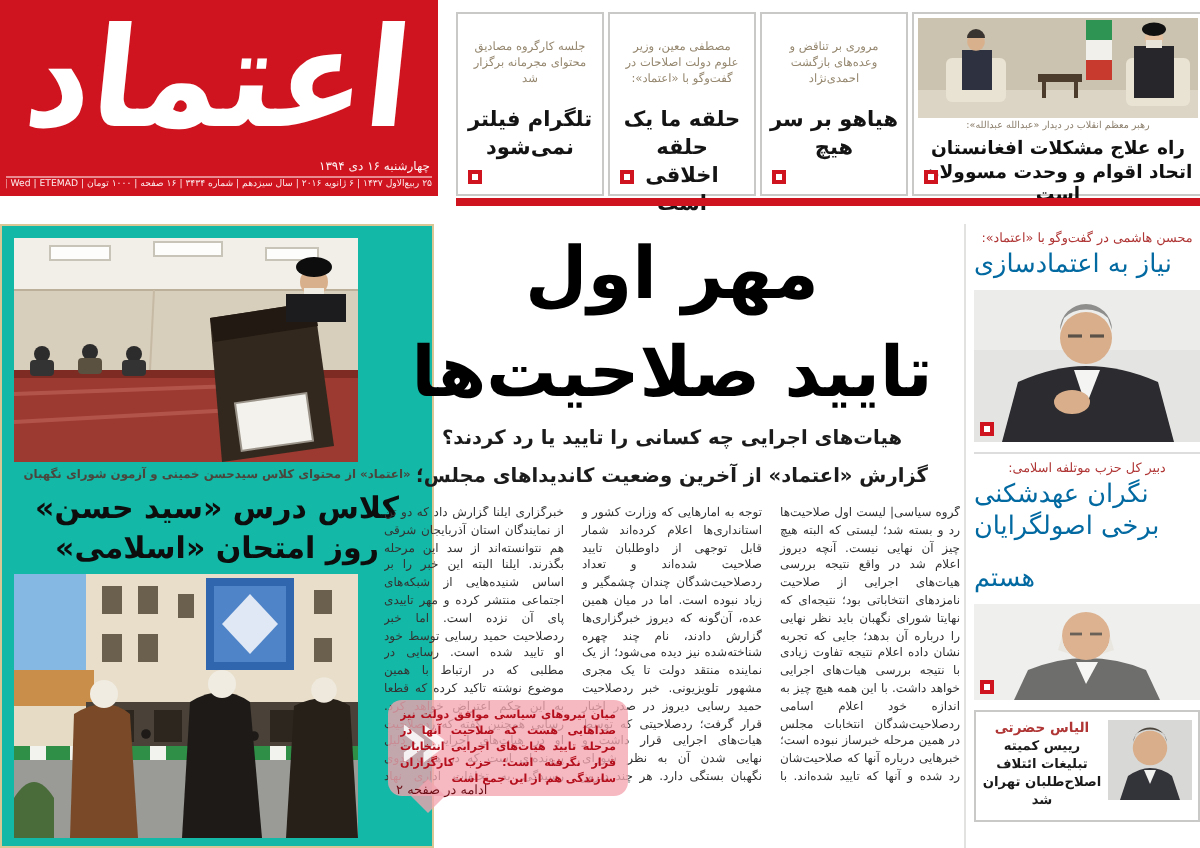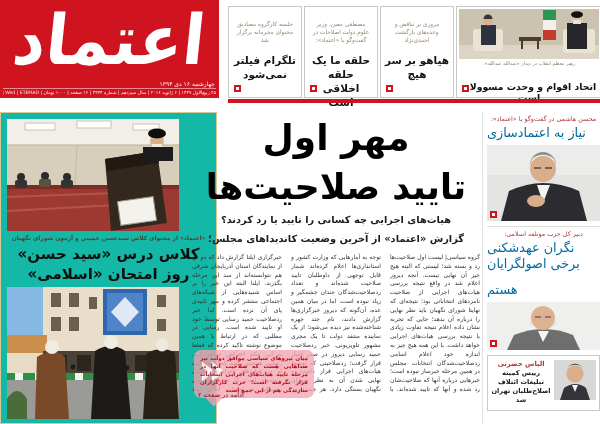--- a/index.html
+++ b/index.html
@@ -183,20 +183,21 @@
       <rect x="108" y="14" width="20" height="26" fill="#26262b"></rect>
       <circle cx="118" cy="10" r="4.6" fill="#e3c1a0"></circle>
       <rect x="114" y="11" width="8" height="4" fill="#e8e4da"></rect>
       <ellipse cx="118" cy="5.6" rx="6" ry="3.4" fill="#111"></ellipse>
       <rect x="60" y="28" width="22" height="4" fill="#4c3c2c"></rect>
       <rect x="62" y="32" width="2" height="8" fill="#4c3c2c"></rect>
       <rect x="78" y="32" width="2" height="8" fill="#4c3c2c"></rect>
     </svg>
   </div>
   <div class="cap">رهبر معظم انقلاب در دیدار «عبدالله عبدالله»:</div>
+  <div class="h1">راه علاج مشکلات افغانستان</div>
   <div class="h2">اتحاد اقوام و وحدت مسوولان است</div>
   <div class="pagemark"></div>
 </div>
 
 <div class="abs redrule"></div>
 
 <div class="abs creambox">
   <div class="ph1">
     <svg width="172" height="112" viewBox="0 0 172 112">
       <rect width="172" height="112" fill="#d8cebc"></rect>

